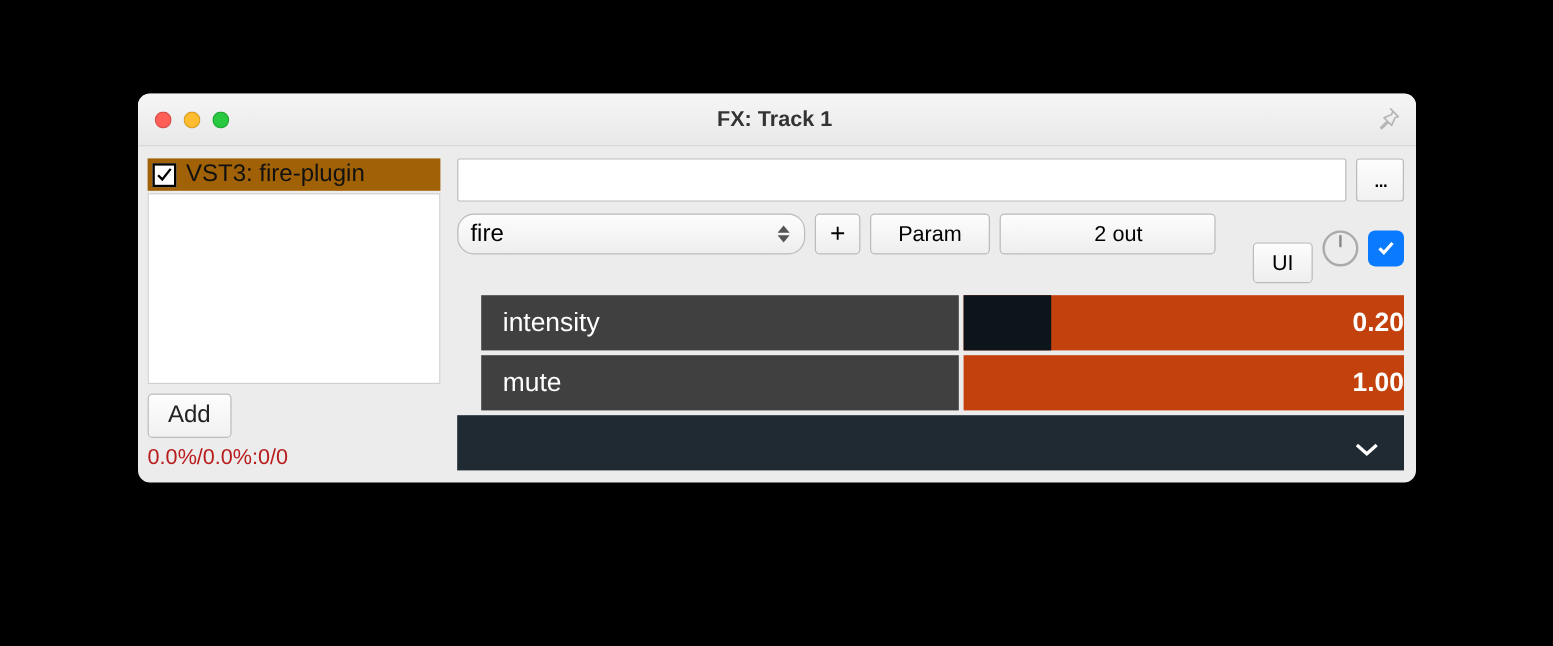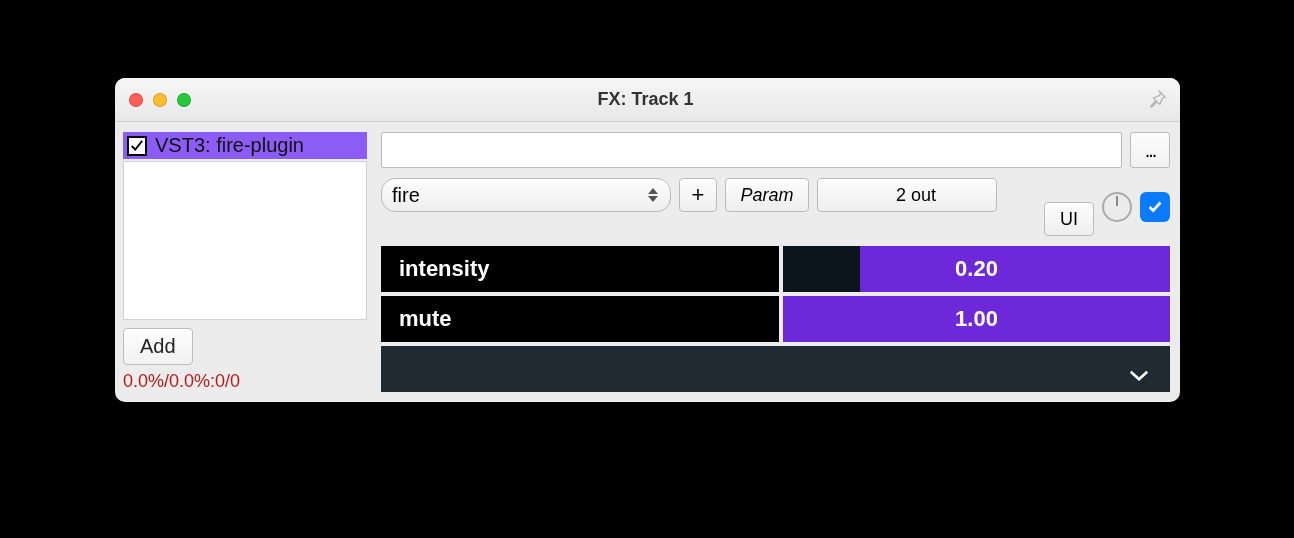--- a/index.html
+++ b/index.html
@@ -64,21 +64,21 @@
     flex: 0 0 260px;
     padding: 10px 8px 6px 8px;
     display: flex;
     flex-direction: column;
   }
   .fx-row {
     display: flex;
     align-items: center;
     gap: 8px;
     padding: 2px 4px;
-    background: #8b5cf6;
+    background: #a16207;
   }
   .chk {
     width: 20px; height: 20px;
     border: 2px solid #000;
     background: #fff;
     display: flex; align-items: center; justify-content: center;
   }
   .chk svg { width: 14px; height: 14px; }
   .fx-name { font-size: 20px; color: #111; }
   .fx-list {
@@ -164,21 +164,21 @@
     border: 1px solid #bbb;
     background: linear-gradient(#fdfdfd,#eee);
     border-radius: 4px;
     display: flex; align-items: center; justify-content: center;
     padding: 0 14px;
     font-size: 18px;
     cursor: pointer;
   }
   .tbtn.plus { width: 38px; padding: 0; font-size: 22px; }
   .tbtn.out { width: 180px; padding-left: 32px; }
-  .tbtn.param { width: 84px; font-style: italic; }
+  .tbtn.param { width: 100px; }
   .tbtn.ui { width: 50px; margin-top: 24px; }
   .knob {
     width: 30px; height: 30px;
     border: 2px solid #aaa;
     border-radius: 50%;
     position: relative;
     align-self: center;
   }
   .knob::after {
     content: "";
@@ -203,36 +203,37 @@
     flex-direction: column;
     gap: 4px;
   }
   .param-row {
     display: flex;
     gap: 4px;
     height: 46px;
   }
   .param-label {
     flex: 0 0 398px;
-    background: #000000;
+    background: #404040;
     color: #fff;
     display: flex;
     align-items: center;
     padding: 0 18px;
     font-size: 22px;
-    font-weight: 700;
+    font-weight: 400;
+    margin-left: 20px;
   }
   .param-value {
     flex: 1;
-    background: #6d28d9;
+    background: #c2410c;
     color: #fff;
     position: relative;
     display: flex;
     align-items: center;
-    justify-content: center;
+    justify-content: flex-end;
     font-size: 22px;
     font-weight: 600;
   }
   .param-fill {
     position: absolute;
     left: 0; top: 0; bottom: 0;
     background: #0d151c;
   }
   .param-value span { position: relative; z-index: 1; }
   .preset-value {

